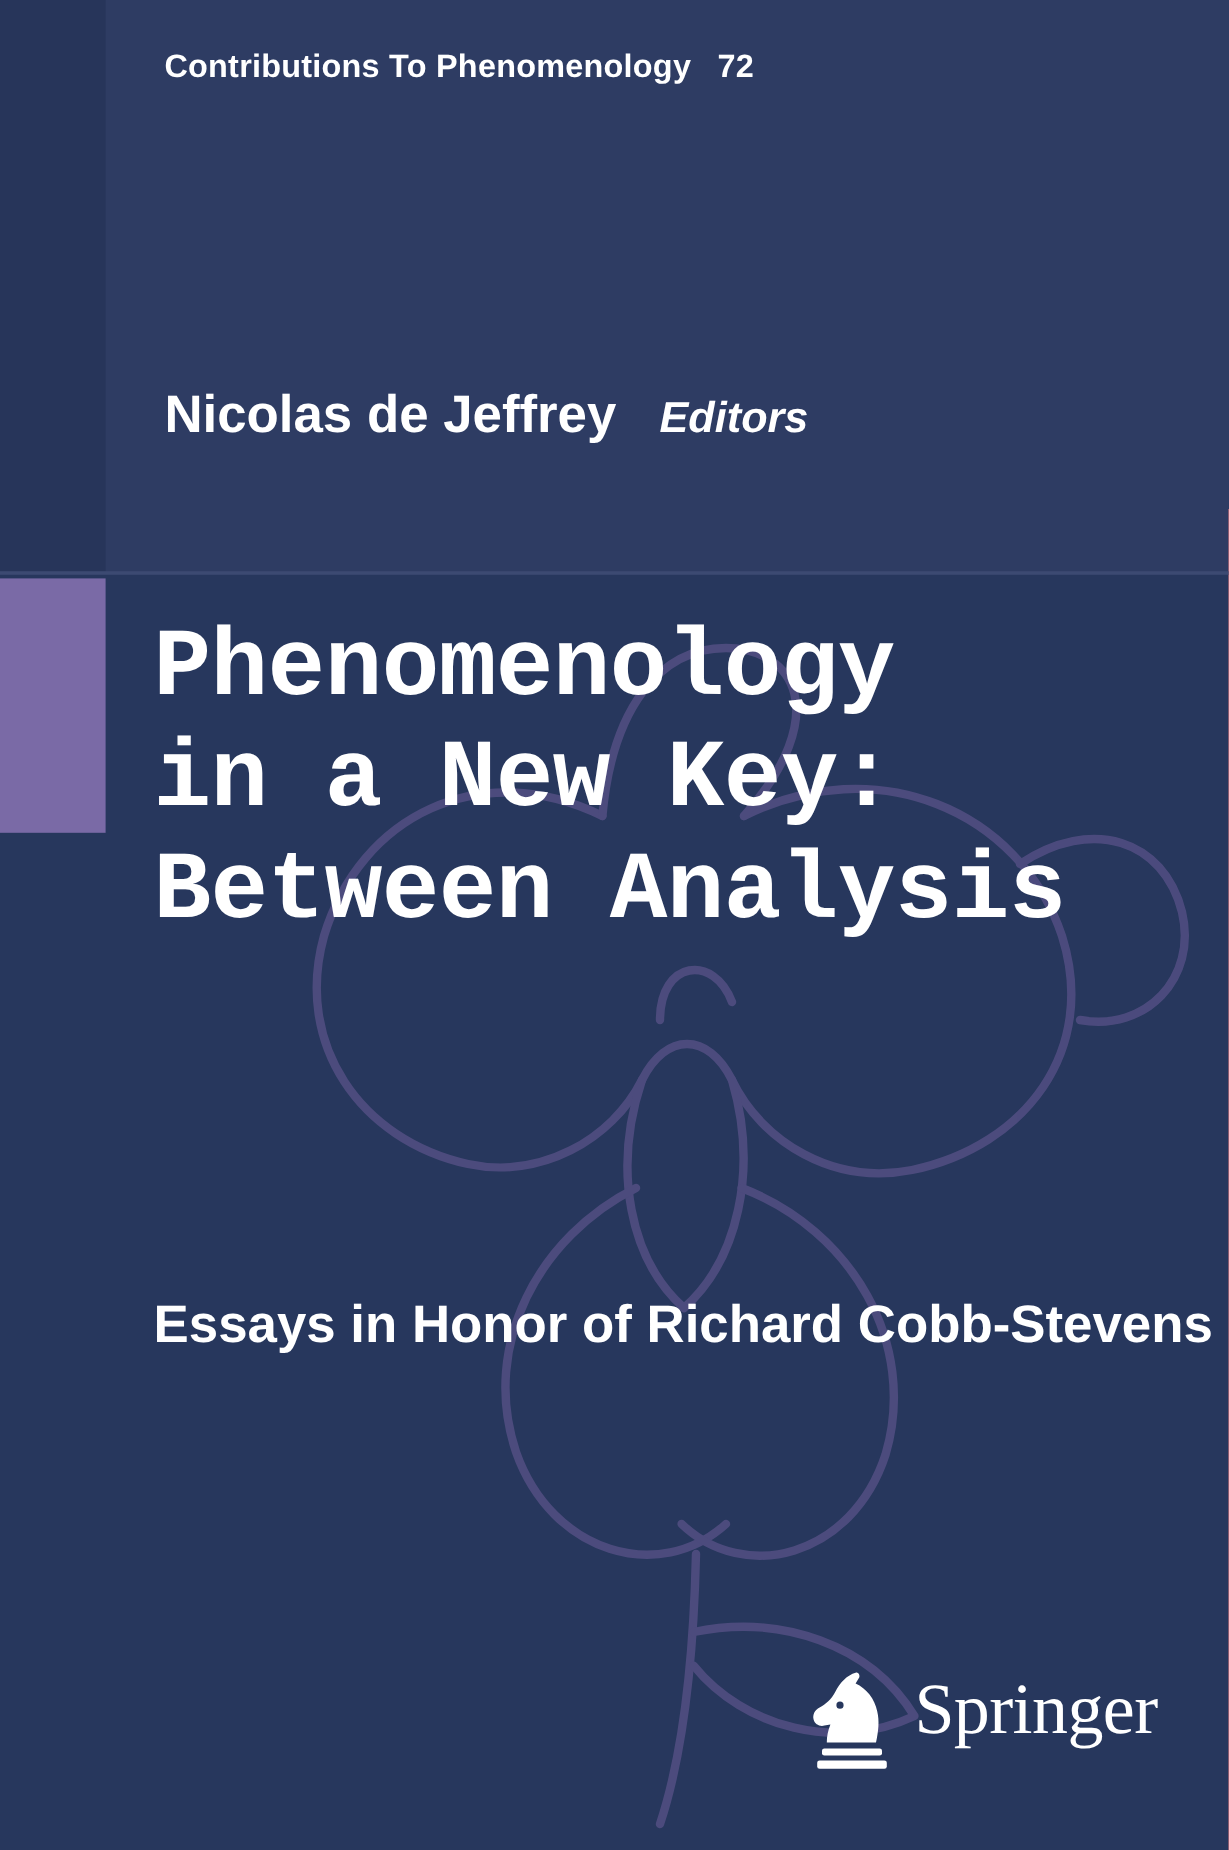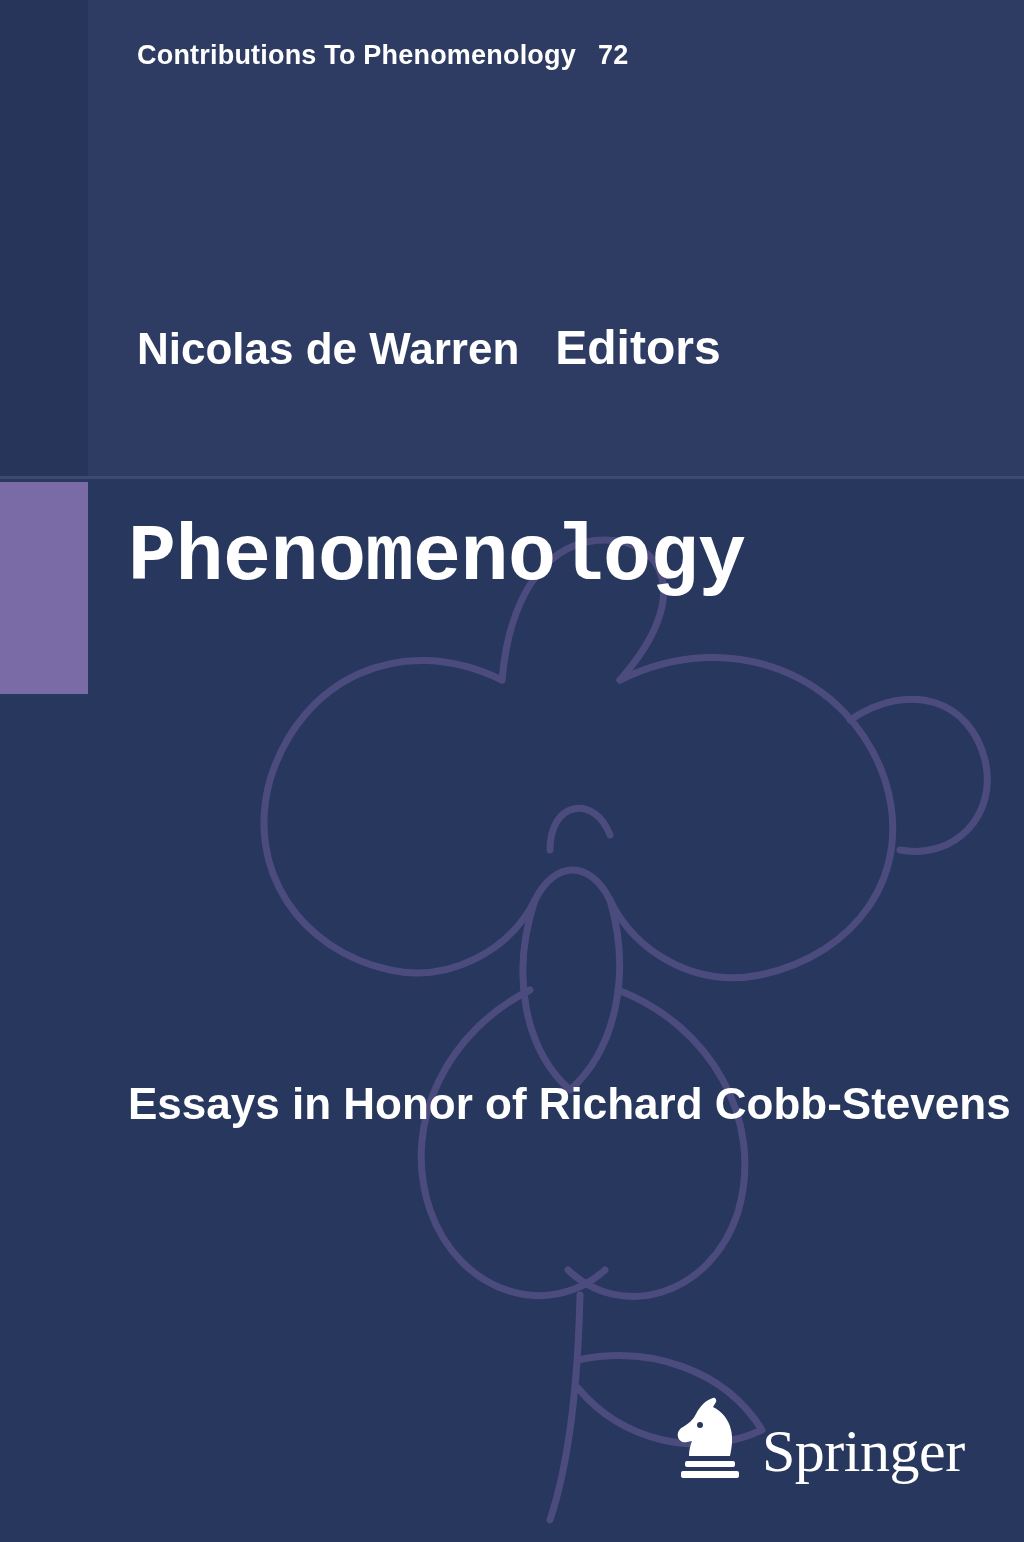--- a/index.html
+++ b/index.html
@@ -91,22 +91,23 @@
     top: 318px;
     color: #ffffff;
   }
   .editor-name {
     font-size: 44px;
     font-weight: bold;
     line-height: 1.27;
     white-space: nowrap;
   }
   .editors-label {
-    font-weight: bold;
-    font-size: 48px;
+    font-style: italic;
+    font-weight: bold;
+    font-size: 36px;
     margin-left: 36px;
   }
   .title-wrap {
     position: absolute;
     left: 128px;
     top: 512px;
     width: 840px;
     color: #ffffff;
   }
   .title-line {
@@ -127,21 +128,21 @@
     white-space: nowrap;
     margin-top: 39px;
   }
   .springer-logo {
     position: absolute;
     left: 672px;
     top: 1390px;
     width: 270px;
     height: 96px;
     display: flex;
-    align-items: flex-end;
+    align-items: flex-start;
   }
   .springer-word {
     color: #ffffff;
     font-size: 60px;
     font-weight: normal;
     letter-spacing: -0.5px;
     margin-left: 14px;
     font-family: "Liberation Serif", serif;
   }
   .knight {
@@ -183,26 +184,28 @@
       <path d="M700 290 C760 250 820 270 835 330 C848 385 805 430 750 420"></path>
     </g>
   </svg>
 
   <div class="series-line">
     <span>Contributions To Phenomenology</span><span class="series-num">72</span>
   </div>
 
   <div class="editors">
     <div class="editor-name">
-      <span>Nicolas de Warren</span><span class="editors-label">Editors</span>
+      <span>Nicolas de Jeffrey</span><span class="editors-label">Editors</span>
     </div>
   </div>
 
   <div class="title-wrap">
     <div class="title-line">Phenomenology</div>
+    <div class="title-line">in a New Key:</div>
+    <div class="title-line">Between Analysis</div>
   </div>
 
   <div class="subtitle">Essays in Honor of Richard Cobb-Stevens</div>
 
   <div class="springer-logo">
     <svg class="knight" width="76" height="92" viewBox="0 0 76 92" aria-hidden="true">
       <g fill="#ffffff">
         <path d="M41 4 C34 6 28 12 24 20 C21 26 16 30 11 33 C7 35 5 39 6 43 C7 47 11 49 15 48 L20 47 C18 52 17 57 17 62 L58 62 C60 53 61 44 59 36 C57 26 50 17 41 13 L44 8 C45 6 43 3 41 4 Z M28 28 C30 28 31 29 31 31 C31 33 30 34 28 34 C26 34 25 33 25 31 C25 29 26 28 28 28 Z"></path>
         <rect x="13" y="67" width="50" height="6" rx="2"></rect>
         <rect x="9" y="77" width="58" height="7" rx="2"></rect>

